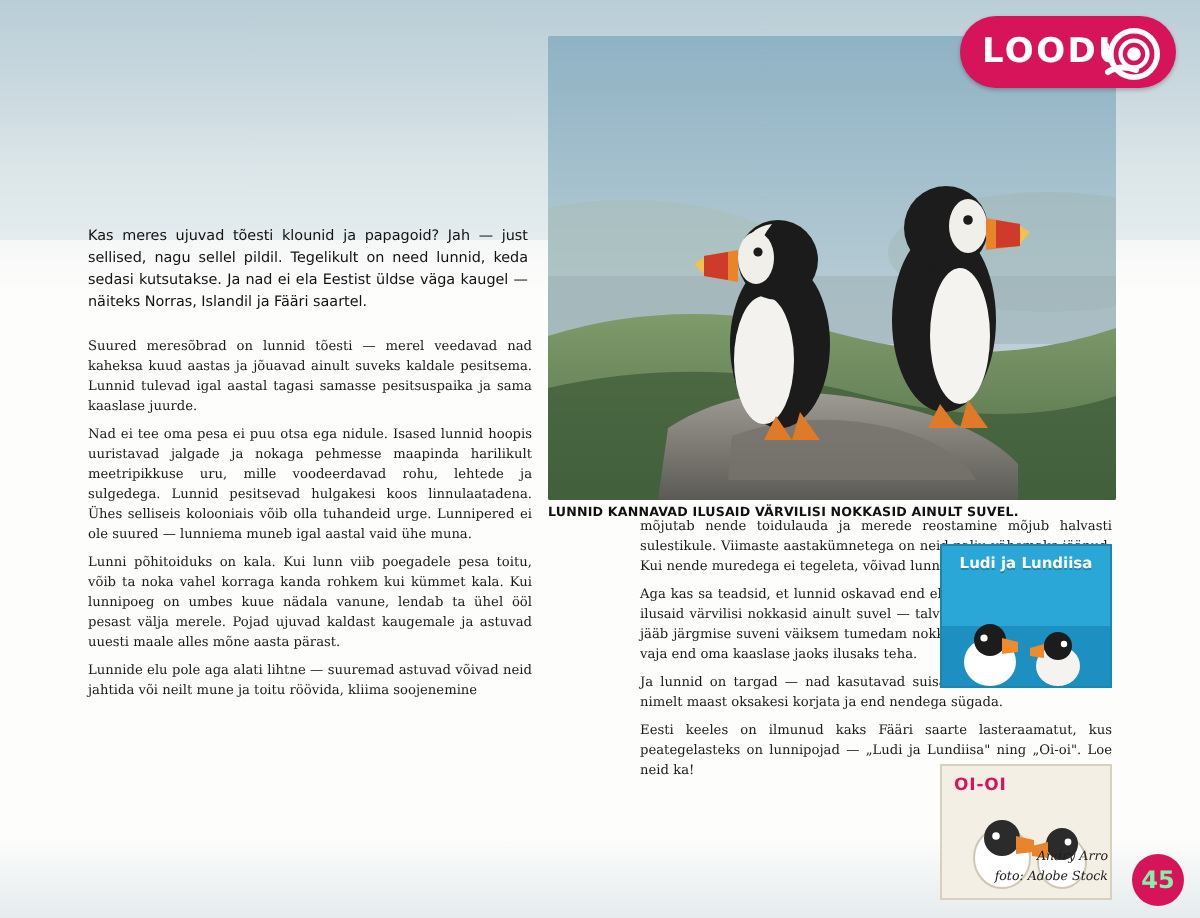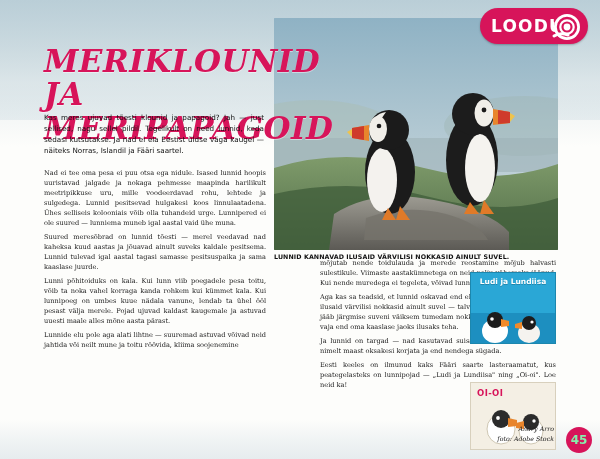--- a/index.html
+++ b/index.html
@@ -216,30 +216,26 @@
     <svg class="badge-snail" viewBox="0 0 34 32" xmlns="http://www.w3.org/2000/svg">
       <circle cx="17" cy="17" r="13" fill="#ffffff"></circle>
       <circle cx="17" cy="17" r="9" fill="none" stroke="#d7145a" stroke-width="2.4"></circle>
       <circle cx="17" cy="17" r="4.5" fill="none" stroke="#d7145a" stroke-width="2.2"></circle>
       <path d="M4 26 Q10 22 18 25" stroke="#ffffff" stroke-width="3" fill="none" stroke-linecap="round"></path>
       <path d="M6 22 L3 14" stroke="#ffffff" stroke-width="2" stroke-linecap="round"></path>
       <circle cx="3" cy="13" r="1.6" fill="#ffffff"></circle>
     </svg>
   </div>
 
-  <h1 class="title">
-    <span>MERIKLOUNID JA</span><br>
-    <span>MERIPAPAGOID</span>
-  </h1>
 
   <div class="lead">Kas meres ujuvad tõesti klounid ja papagoid? Jah — just sellised, nagu sellel pildil. Tegelikult on need lunnid, keda sedasi kutsutakse. Ja nad ei ela Eestist üldse väga kaugel — näiteks Norras, Islandil ja Fääri saartel.</div>
 
   <div class="col col-left">
+    <p>Suured meresõbrad on lunnid tõesti — merel veedavad nad kaheksa kuud aastas ja jõuavad ainult suveks kaldale pesitsema. Lunnid tulevad igal aastal tagasi samasse pesitsuspaika ja sama kaaslase juurde.</p>
     <p>Nad ei tee oma pesa ei puu otsa ega nidule. Isased lunnid hoopis uuristavad jalgade ja nokaga pehmesse maapinda harilikult meetripikkuse uru, mille voodeerdavad rohu, lehtede ja sulgedega. Lunnid pesitsevad hulgakesi koos linnulaatadena. Ühes selliseis kolooniais võib olla tuhandeid urge. Lunnipered ei ole suured — lunniema muneb igal aastal vaid ühe muna.</p>
-    <p>Suured meresõbrad on lunnid tõesti — merel veedavad nad kaheksa kuud aastas ja jõuavad ainult suveks kaldale pesitsema. Lunnid tulevad igal aastal tagasi samasse pesitsuspaika ja sama kaaslase juurde.</p>
     <p>Lunni põhitoiduks on kala. Kui lunn viib poegadele pesa toitu, võib ta noka vahel korraga kanda rohkem kui kümmet kala. Kui lunnipoeg on umbes kuue nädala vanune, lendab ta ühel ööl pesast välja merele. Pojad ujuvad kaldast kaugemale ja astuvad uuesti maale alles mõne aasta pärast.</p>
     <p>Lunnide elu pole aga alati lihtne — suuremad astuvad võivad neid jahtida või neilt mune ja toitu röövida, kliima soojenemine</p>
   </div>
 
   <div class="col col-right">
     <p>mõjutab nende toidulauda ja merede reostamine mõjub halvasti sulestikule. Viimaste aastakümnetega on neid palju vähemaks jäänud. Kui nende muredega ei tegeleta, võivad lunnid välja surra.</p>
     <p>Aga kas sa teadsid, et lunnid oskavad end ehtida? Nad karnavad oma ilusaid värvilisi nokkasid ainult suvel — talveks tuleb see ära ja neile jääb järgmise suveni väiksem tumedam nokk. Seda seni, kuni on jälle vaja end oma kaaslase jaoks ilusaks teha.</p>
     <p>Ja lunnid on targad — nad kasutavad suisa tööriistu! Nad oskavad nimelt maast oksakesi korjata ja end nendega sügada.</p>
     <p>Eesti keeles on ilmunud kaks Fääri saarte lasteraamatut, kus peategelasteks on lunnipojad — „Ludi ja Lundiisa" ning „Oi-oi". Loe neid ka!</p>
   </div>

